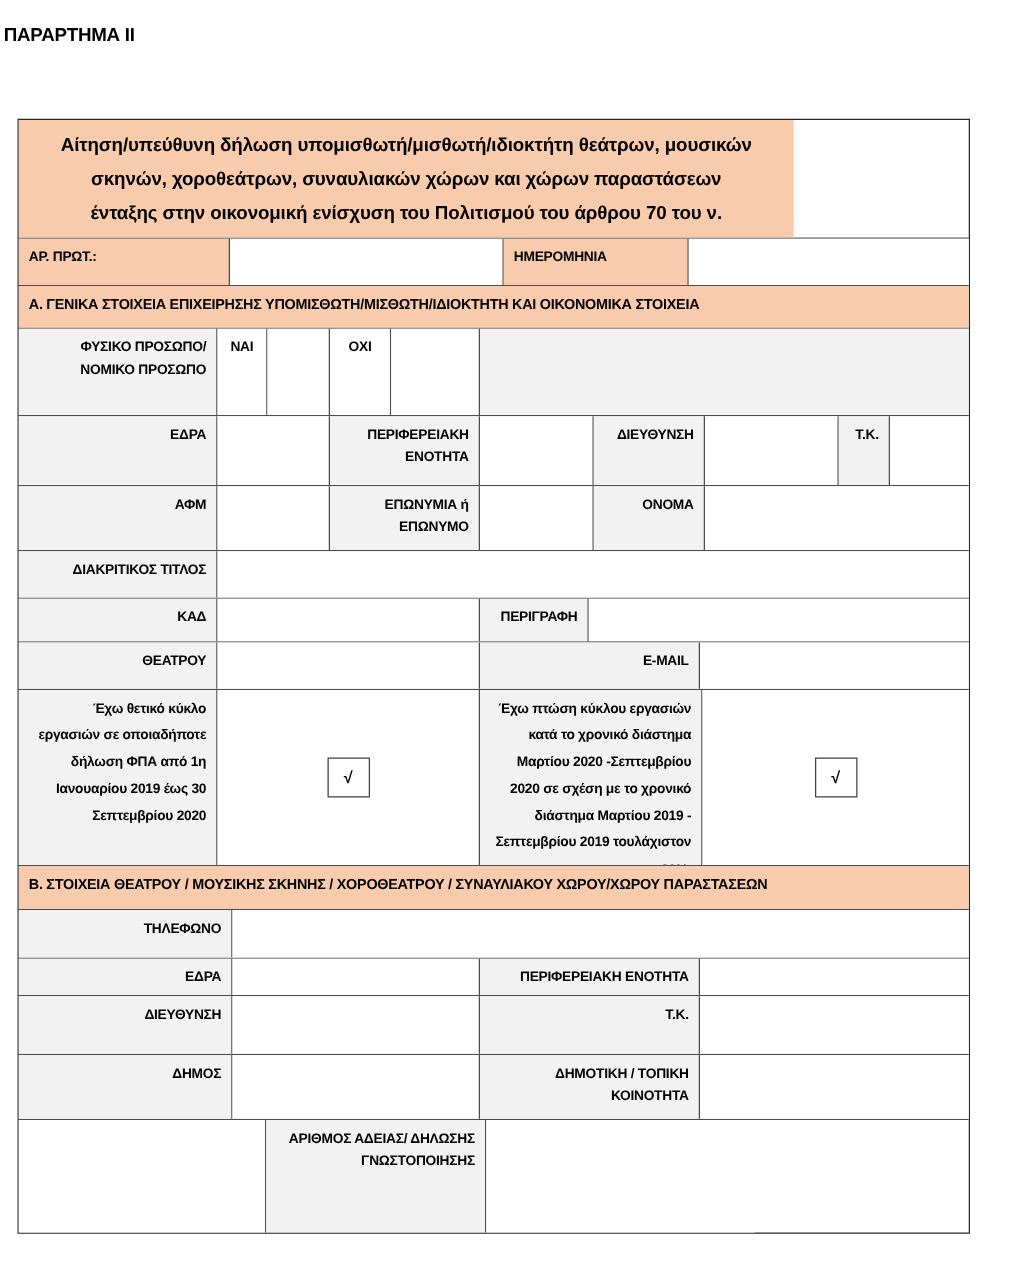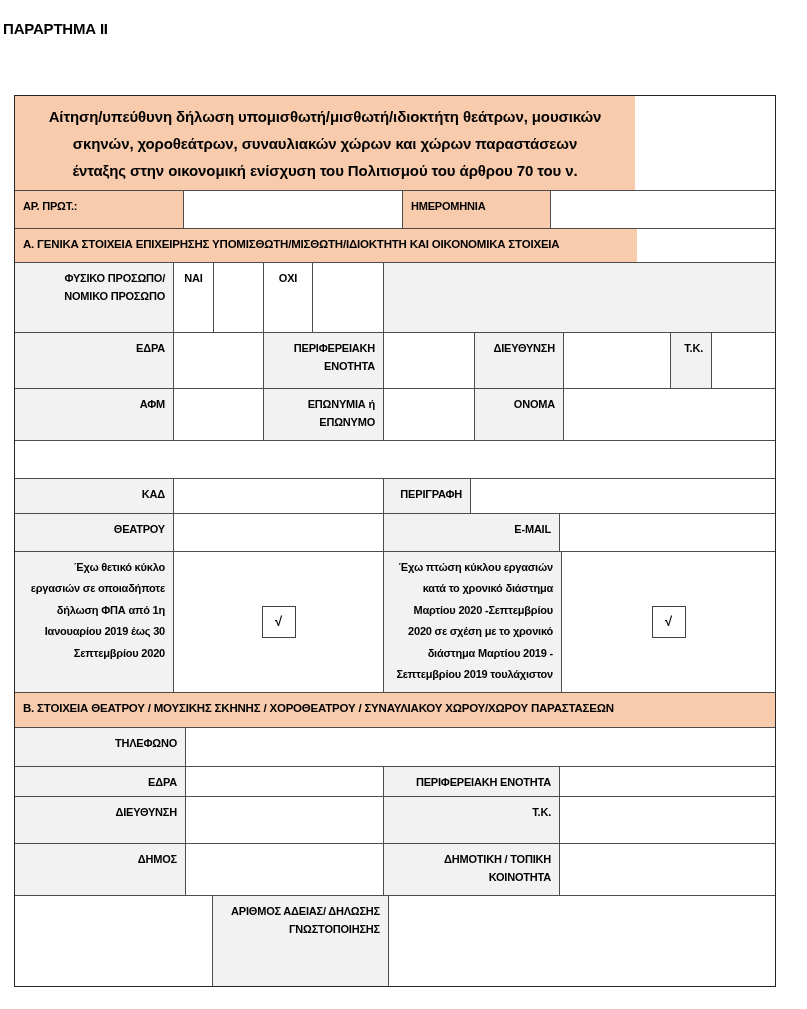--- a/index.html
+++ b/index.html
@@ -97,21 +97,21 @@
     </div>
 
     <div class="row" style="height:38px">
       <div class="c hdr" style="width:169px">ΑΡ. ΠΡΩΤ.:</div>
       <div class="c val" style="width:219px"></div>
       <div class="c hdr" style="width:148px">ΗΜΕΡΟΜΗΝΙΑ</div>
       <div class="c val last" style="width:224px"></div>
     </div>
 
     <div class="row" style="height:34px">
-      <div class="c hdr sec-hdr last" style="width:622px">Α. ΓΕΝΙΚΑ ΣΤΟΙΧΕΙΑ ΕΠΙΧΕΙΡΗΣΗΣ ΥΠΟΜΙΣΘΩΤΗ/ΜΙΣΘΩΤΗ/ΙΔΙΟΚΤΗΤΗ ΚΑΙ ΟΙΚΟΝΟΜΙΚΑ ΣΤΟΙΧΕΙΑ</div>
+      <div class="c hdr sec-hdr last" style="width:760px">Α. ΓΕΝΙΚΑ ΣΤΟΙΧΕΙΑ ΕΠΙΧΕΙΡΗΣΗΣ ΥΠΟΜΙΣΘΩΤΗ/ΜΙΣΘΩΤΗ/ΙΔΙΟΚΤΗΤΗ ΚΑΙ ΟΙΚΟΝΟΜΙΚΑ ΣΤΟΙΧΕΙΑ</div>
     </div>
 
     <div class="row" style="height:70px">
       <div class="c lbl" style="width:159px">ΦΥΣΙΚΟ ΠΡΟΣΩΠΟ/ΝΟΜΙΚΟ ΠΡΟΣΩΠΟ</div>
       <div class="c val yn" style="width:40px">ΝΑΙ</div>
       <div class="c val" style="width:50px"></div>
       <div class="c val yn" style="width:49px">ΟΧΙ</div>
       <div class="c val" style="width:71px"></div>
       <div class="c lbl last" style="width:391px"></div>
     </div>
@@ -130,20 +130,21 @@
     <div class="row" style="height:52px">
       <div class="c lbl" style="width:159px">ΑΦΜ</div>
       <div class="c val" style="width:90px"></div>
       <div class="c lbl" style="width:120px">ΕΠΩΝΥΜΙΑ ή ΕΠΩΝΥΜΟ</div>
       <div class="c val" style="width:91px"></div>
       <div class="c lbl" style="width:89px">ΟΝΟΜΑ</div>
       <div class="c val last" style="width:211px"></div>
     </div>
 
     <div class="row" style="height:38px">
+      <div class="c lbl" style="width:159px">ΔΙΑΚΡΙΤΙΚΟΣ ΤΙΤΛΟΣ</div>
       <div class="c val last" style="width:601px"></div>
     </div>
 
     <div class="row" style="height:35px">
       <div class="c lbl" style="width:159px">ΚΑΔ</div>
       <div class="c val" style="width:210px"></div>
       <div class="c lbl" style="width:87px">ΠΕΡΙΓΡΑΦΗ</div>
       <div class="c val last" style="width:304px"></div>
     </div>
 

